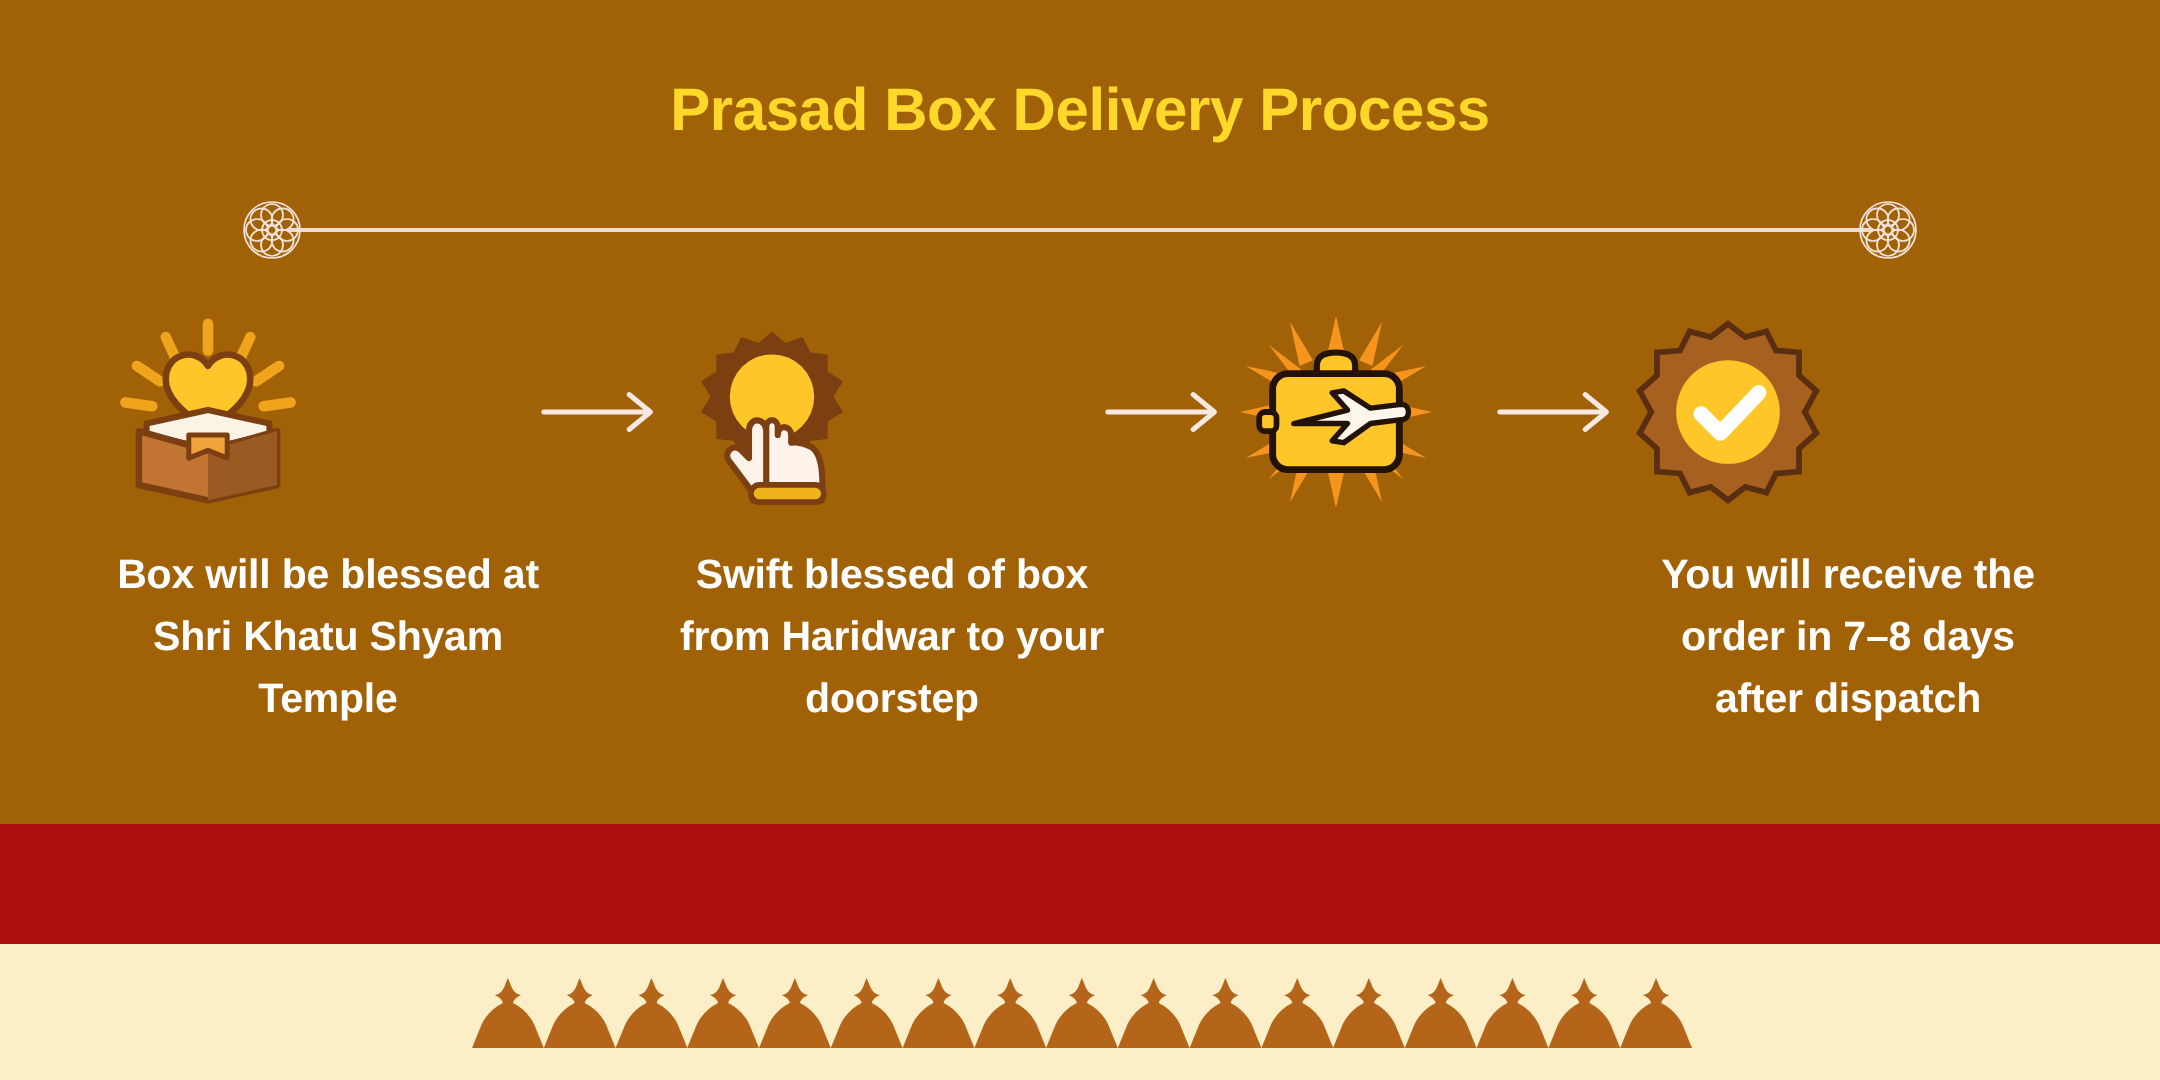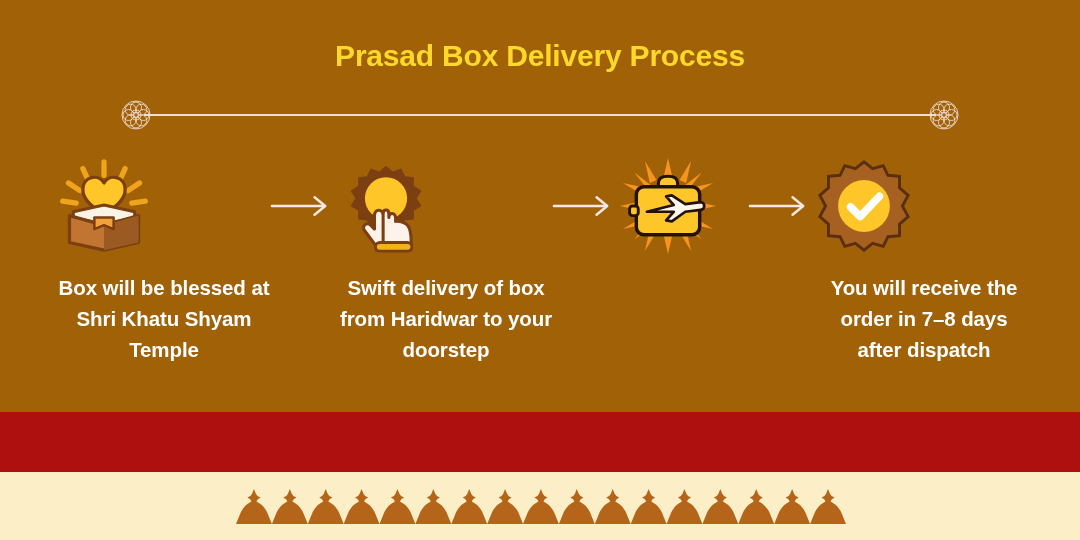--- a/index.html
+++ b/index.html
@@ -203,21 +203,21 @@
 
     <div class="step">
       <div class="icon-wrap">
         <svg viewBox="0 0 100 100" width="96" height="96" aria-hidden="true">
           <path d="M50 8 L57 14 L66 11 L70 19 L79 20 L79 29 L87 34 L82 42 L87 50 L79 55 L79 64 L70 65 L66 73 L57 70 L50 76 L43 70 L34 73 L30 65 L21 64 L21 55 L13 50 L18 42 L13 34 L21 29 L21 20 L30 19 L34 11 L43 14 Z" fill="#7B3F12"></path>
           <circle cx="50" cy="42" r="22" fill="#FFC629"></circle>
           <path d="M47 88 L47 60 C47 53 38 52 38 60 L38 74 L34 70 C30 66 24 71 28 76 L40 92 L40 96 L76 96 L76 92 C76 92 78 72 70 68 C64 65 60 66 60 66 L60 62 C60 57 53 56 53 62 L53 58 C53 53 47 53 47 58 Z" fill="#FDF3EA" stroke="#7B3F12" stroke-width="3.2" stroke-linejoin="round"></path>
           <rect x="39" y="88" width="38" height="9" rx="4.5" fill="#F0B31C" stroke="#7B3F12" stroke-width="3"></rect>
         </svg>
       </div>
-      <div class="caption">Swift delivery of box from Haridwar to your doorstep</div>
+      <div class="caption">Swift blessed of box from Haridwar to your doorstep</div>
     </div>
 
     <div class="arrow">
       <svg viewBox="0 0 64 24" width="62" height="24" aria-hidden="true">
         <g fill="none" stroke="#F6E7E1" stroke-width="2.6" stroke-linecap="round" stroke-linejoin="round">
           <line x1="2" y1="12" x2="56" y2="12"></line>
           <polyline points="46,3 57,12 46,21"></polyline>
         </g>
       </svg>
     </div>

